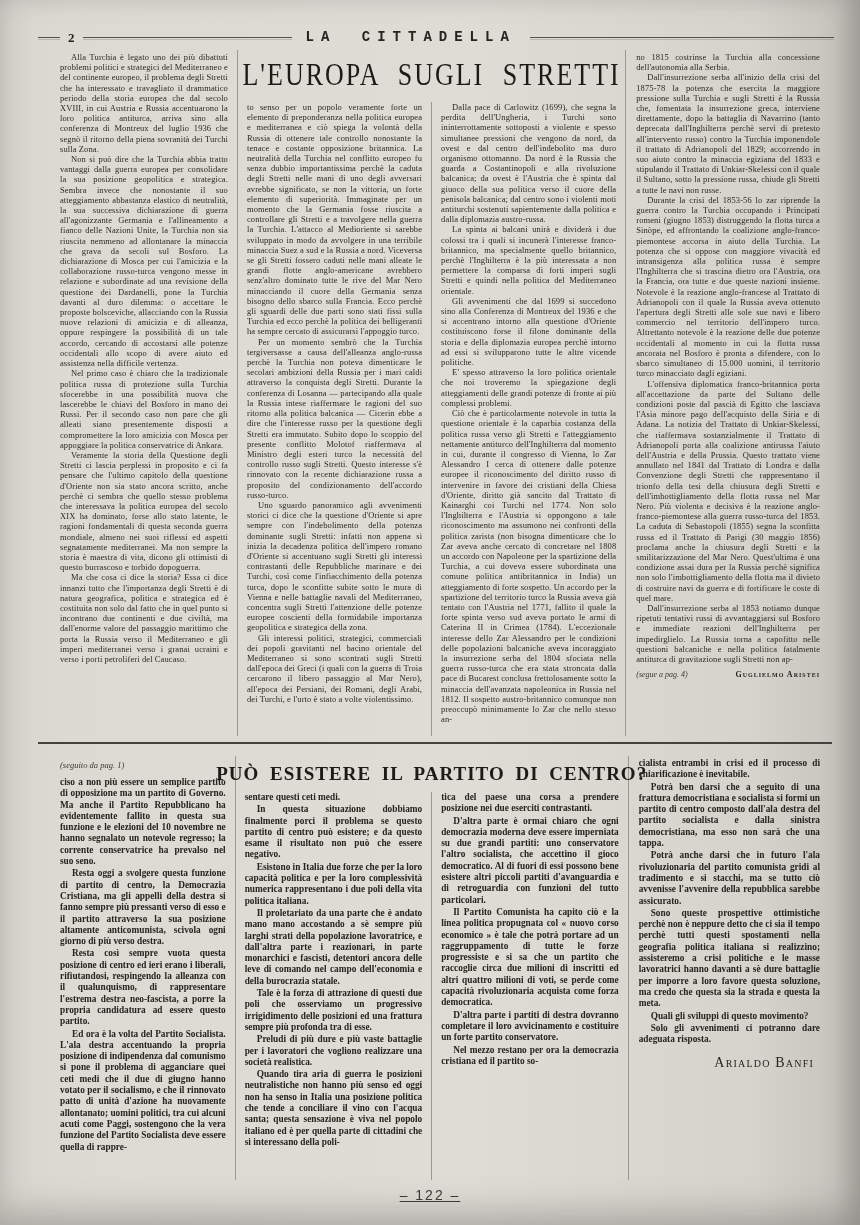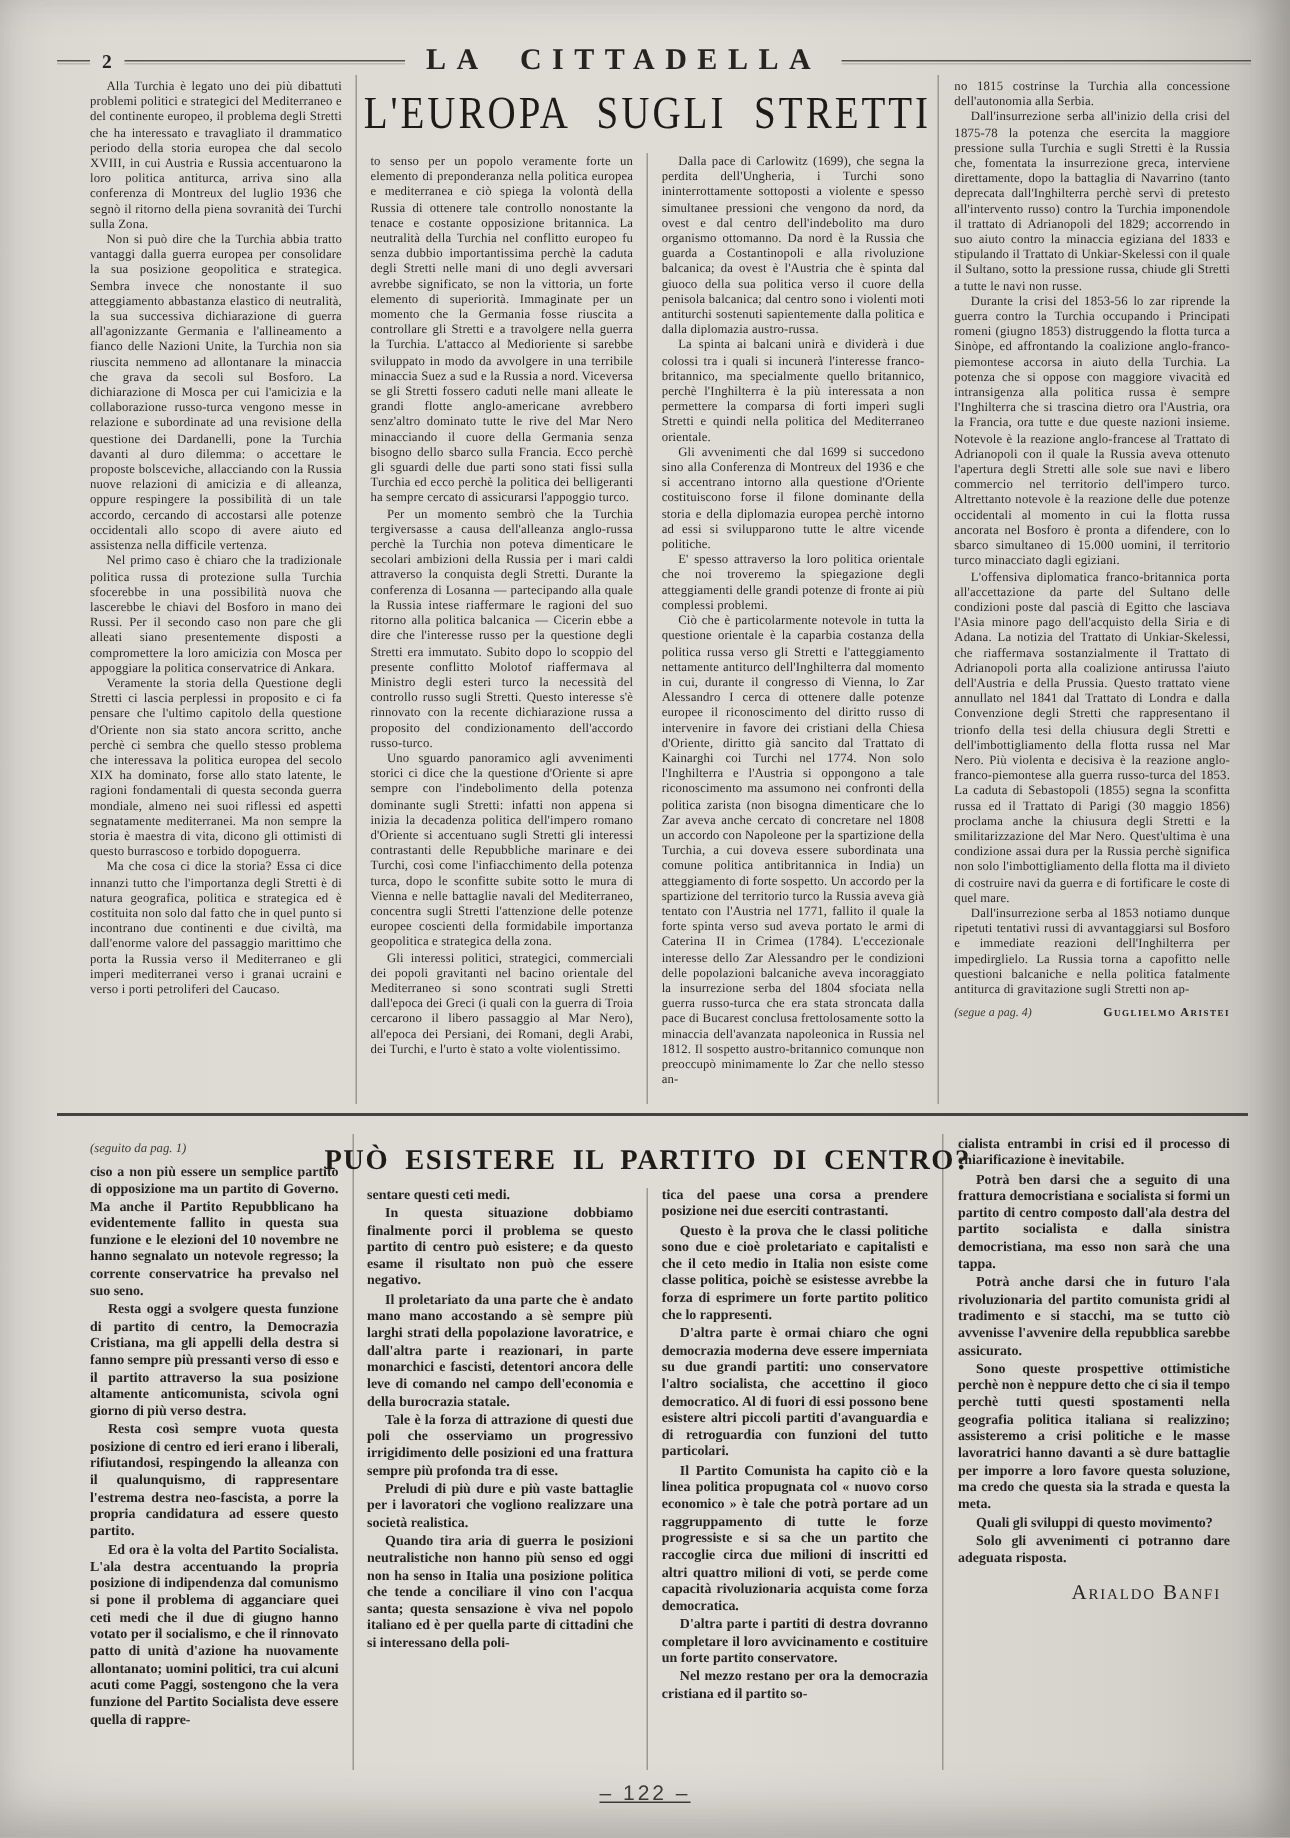--- a/index.html
+++ b/index.html
@@ -18,22 +18,22 @@
   .header{
     position:absolute;top:30px;left:38px;right:26px;
     display:flex;align-items:center;
   }
   .hrule{height:1px;background:#55524b;box-shadow:0 2px 0 rgba(85,82,75,.25);}
   .hrule.r1{width:22px;}
   .hrule.r2{flex:1.1;}
   .hrule.r3{flex:1.6;}
   .pagenum-top{font-size:13px;font-weight:bold;padding:0 8px;line-height:1;}
   .masthead{
-    font-size:20px;letter-spacing:7px;word-spacing:10px;font-weight:bold;
-    padding:0 14px;white-space:nowrap;line-height:1;
+    font-size:14px;letter-spacing:7px;word-spacing:10px;font-weight:bold;
+    padding:0 14px;white-space:nowrap;line-height:1;font-family:Liberation Mono, monospace;
   }
   
   .section{position:absolute;left:58px;right:40px;display:flex;}
   .col{box-sizing:border-box;overflow:hidden;}
   .col-left{width:182px;padding:2px 9px 0 2px;border-right:1px solid #9b988f;}
   .center{width:392px;display:flex;flex-direction:column;border-right:1px solid #9b988f;}
   .center-cols{flex:1;display:flex;min-height:0;}
   .center-cols .ccol{flex:1;box-sizing:border-box;padding:0 9px;overflow:hidden;}
   .center-cols .ccol:first-child{border-right:1px solid #9b988f;}
   .col-right{width:186px;padding:2px 0 0 10px;display:flex;flex-direction:column;}
@@ -148,28 +148,28 @@
           <p>Ed ora è la volta del Partito Socialista. L'ala destra accentuando la propria posizione di indipendenza dal comunismo si pone il problema di agganciare quei ceti medi che il due di giugno hanno votato per il socialismo, e che il rinnovato patto di unità d'azione ha nuovamente allontanato; uomini politici, tra cui alcuni acuti come Paggi, sostengono che la vera funzione del Partito Socialista deve essere quella di rappre-</p>
         </div>
     </div>
 
     <div class="center">
       <div class="headline-2">PUÒ ESISTERE IL PARTITO DI CENTRO?</div>
       <div class="center-cols">
         <div class="ccol body-lg cont">
             <p>sentare questi ceti medi.</p>
             <p>In questa situazione dobbiamo finalmente porci il problema se questo partito di centro può esistere; e da questo esame il risultato non può che essere negativo.</p>
+            <p>Esistono in Italia due forze che per la loro capacità politica e per la loro complessività numerica rappresentano i due poli della vita politica italiana.</p>
             <p>Il proletariato da una parte che è andato mano mano accostando a sè sempre più larghi strati della popolazione lavoratrice, e dall'altra parte i reazionari, in parte monarchici e fascisti, detentori ancora delle leve di comando nel campo dell'economia e della burocrazia statale.</p>
             <p>Tale è la forza di attrazione di questi due poli che osserviamo un progressivo irrigidimento delle posizioni ed una frattura sempre più profonda tra di esse.</p>
             <p>Preludi di più dure e più vaste battaglie per i lavoratori che vogliono realizzare una società realistica.</p>
             <p>Quando tira aria di guerra le posizioni neutralistiche non hanno più senso ed oggi non ha senso in Italia una posizione politica che tende a conciliare il vino con l'acqua santa; questa sensazione è viva nel popolo italiano ed è per quella parte di cittadini che si interessano della poli-</p>
           </div>
         <div class="ccol body-lg cont">
             <p>tica del paese una corsa a prendere posizione nei due eserciti contrastanti.</p>
-            <p>Questo è la prova che le classi politiche sono due e cioè proletariato e capitalisti e che il ceto medio in Italia non esiste come classe politica, poichè se esistesse avrebbe la forza di esprimere un forte partito politico che lo rappresenti.</p>
             <p>D'altra parte è ormai chiaro che ogni democrazia moderna deve essere imperniata su due grandi partiti: uno conservatore l'altro socialista, che accettino il gioco democratico. Al di fuori di essi possono bene esistere altri piccoli partiti d'avanguardia e di retroguardia con funzioni del tutto particolari.</p>
             <p>Il Partito Comunista ha capito ciò e la linea politica propugnata col « nuovo corso economico » è tale che potrà portare ad un raggruppamento di tutte le forze progressiste e si sa che un partito che raccoglie circa due milioni di inscritti ed altri quattro milioni di voti, se perde come capacità rivoluzionaria acquista come forza democratica.</p>
             <p>D'altra parte i partiti di destra dovranno completare il loro avvicinamento e costituire un forte partito conservatore.</p>
             <p>Nel mezzo restano per ora la democrazia cristiana ed il partito so-</p>
           </div>
       </div>
     </div>
 
     <div class="col-right">
       <div class="body-lg cont">

